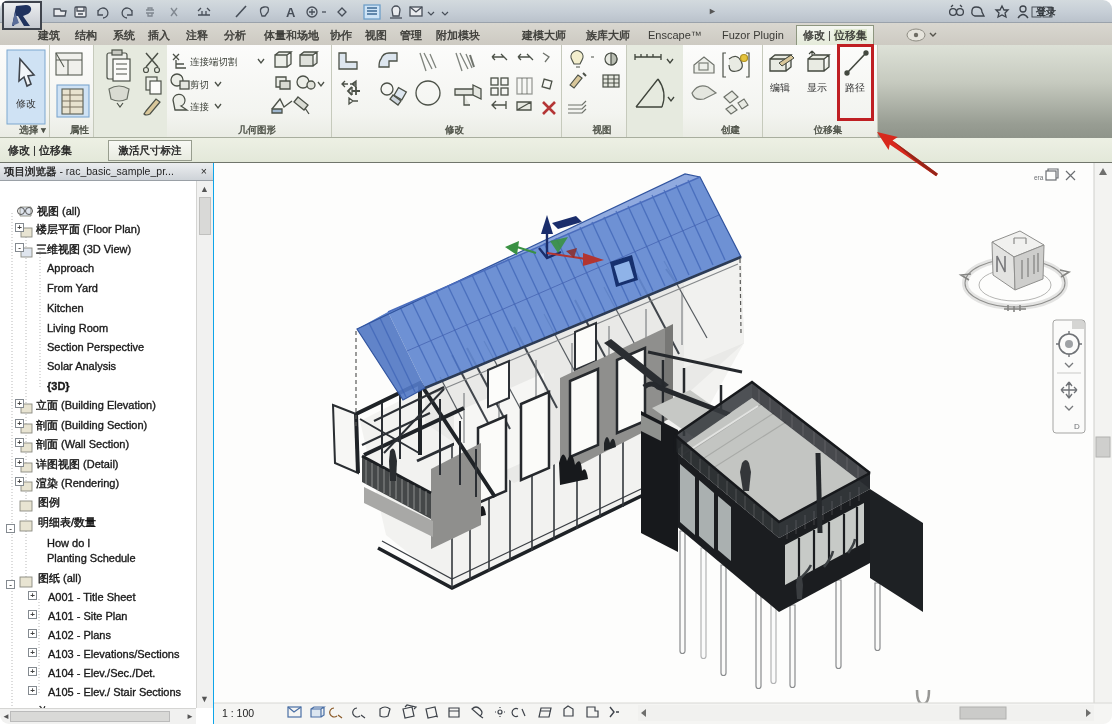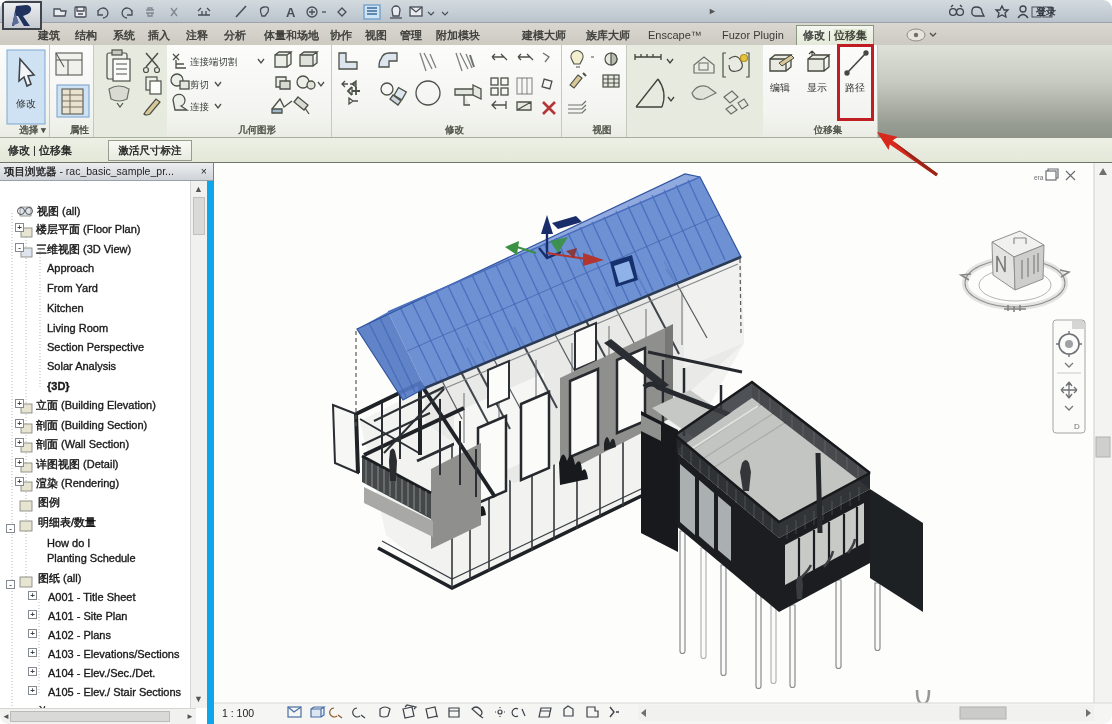--- a/index.html
+++ b/index.html
@@ -28,21 +28,21 @@
 .panel { position:absolute; top:0px; height:92px; background:linear-gradient(#fcfcfb,#f3f4f0 75%,#eaece4); border-right:1px solid #c6cabc; }
 .plabel { position:absolute; bottom:0px; left:16px; right:0; text-align:center; font-size:9.5px; color:#4c5046; height:13px; line-height:12px;}
 
 
 #optbar { position:absolute; left:0; top:138px; width:1112px; height:25px; background:linear-gradient(#edf0e4,#e3e8d9); border-bottom:1px solid #70756b; }
 #modlabel { position:absolute; left:8px; top:5px; font-size:11px; color:#222; }
 #actbtn { position:absolute; left:108px; top:2px; width:84px; height:21px; background:linear-gradient(#f8f9f5,#e8ebe0);
   border:1px solid #979d8e; font-size:10.5px; text-align:center; line-height:19px; color:#222; }
 
 
-#browser { position:absolute; left:0; top:163px; width:214px; height:561px; background:#fff; border-right:7px solid #0ea5e9; }
+#browser { position:absolute; left:0; top:163px; width:214px; height:561px; background:#fff; border-right:1px solid #0ea5e9; }
 #btitle { position:absolute; left:0; top:0; width:213px; height:18px; background:linear-gradient(#eceef0,#ced3d8);
   border-bottom:1px solid #9aa0a6; font-size:10.5px; color:#1f1f1f; line-height:17px; padding-left:4px; white-space:nowrap; }
 #btree { position:absolute; left:0; top:36px; width:196px; height:527px; overflow:hidden; font-size:10.5px; color:#141414; }
 .trow { position:absolute; height:17px; line-height:17px; white-space:nowrap; font-size:11px; -webkit-text-stroke:0.35px #222; }
 .exp { position:absolute; width:9px; height:9px; border:1px solid #848a90; background:#fff; font-size:8px; line-height:7px; text-align:center; color:#444; -webkit-text-stroke:0; font-weight:bold;}
 #vsb { position:absolute; right:0px; top:18px; width:17px; height:527px; background:#f1f1f0; border-left:1px solid #d5d5d3; }
 #hsb { position:absolute; left:0; top:545px; width:196px; height:16px; background:#f1f1f0; border-top:1px solid #d5d5d3; }
 
 
 #canvas { position:absolute; left:214px; top:163px; width:898px; height:561px; background:#fdfdfc; }
@@ -139,20 +139,23 @@
         <div class="plabel cjk">属性</div>
       </div>
     <div class="panel" style="left:167px;width:165px">
         <div class="plabel cjk">几何图形</div>
       </div>
     <div class="panel" style="left:332px;width:230px">
         <div class="plabel cjk">修改</div>
       </div>
     <div class="panel" style="left:562px;width:65px">
         <div class="plabel cjk">视图</div>
+      </div>
+    <div class="panel" style="left:683px;width:80px">
+        <div class="plabel cjk">创建</div>
       </div>
     <div class="panel" style="left:763px;width:115px">
         <div class="plabel cjk">位移集</div>
       </div>
     <svg class="abs" style="left:0;top:0" width="878" height="92" viewBox="0 0 878 92" id="ribicons">
 
       <rect x="7" y="5" width="38" height="74" fill="#cfe2f4" stroke="#7da7cf"></rect>
       <path d="M20 14 L34 30 L28 31 L31 39 L27 41 L24 32 L19 36 Z" fill="#f2f5f8" stroke="#40454c" stroke-width="1.6"></path>
       <text x="16" y="62" font-size="10" fill="#333" class="cjk">修改</text>
 

